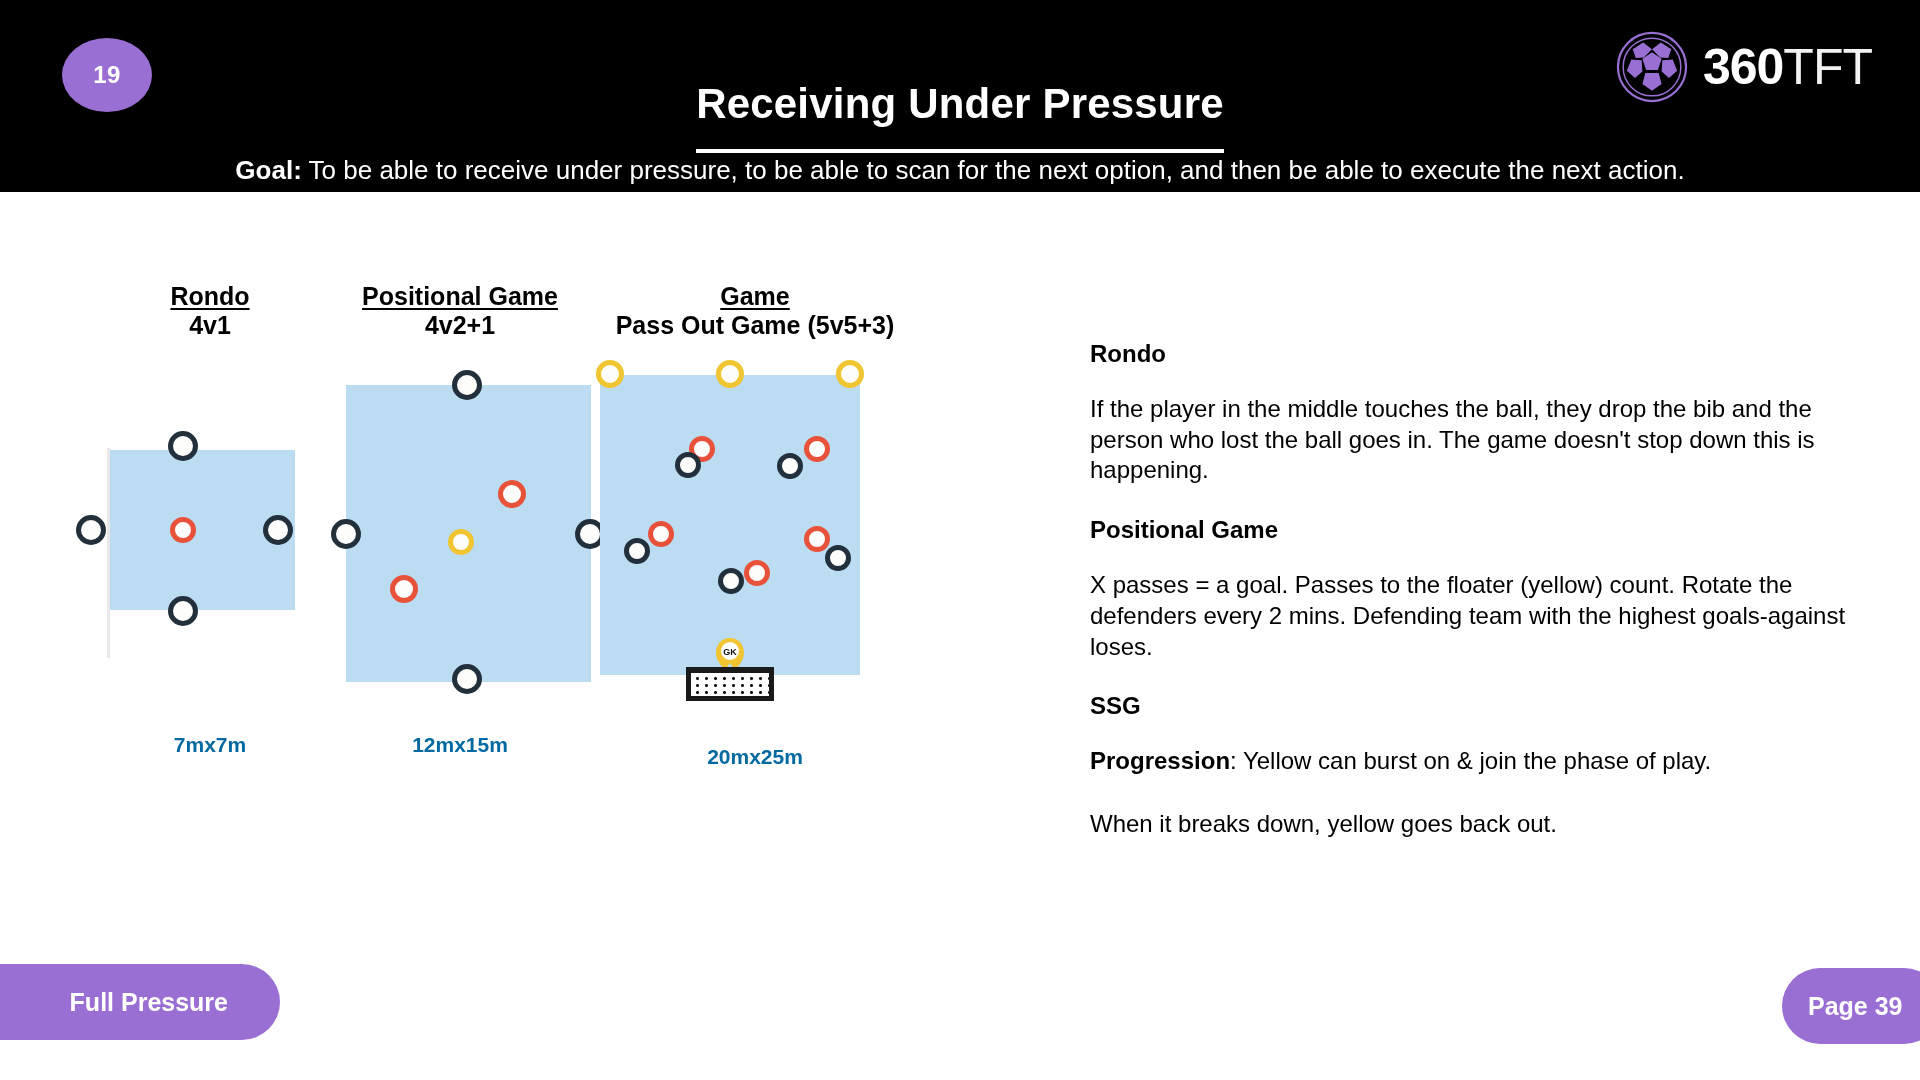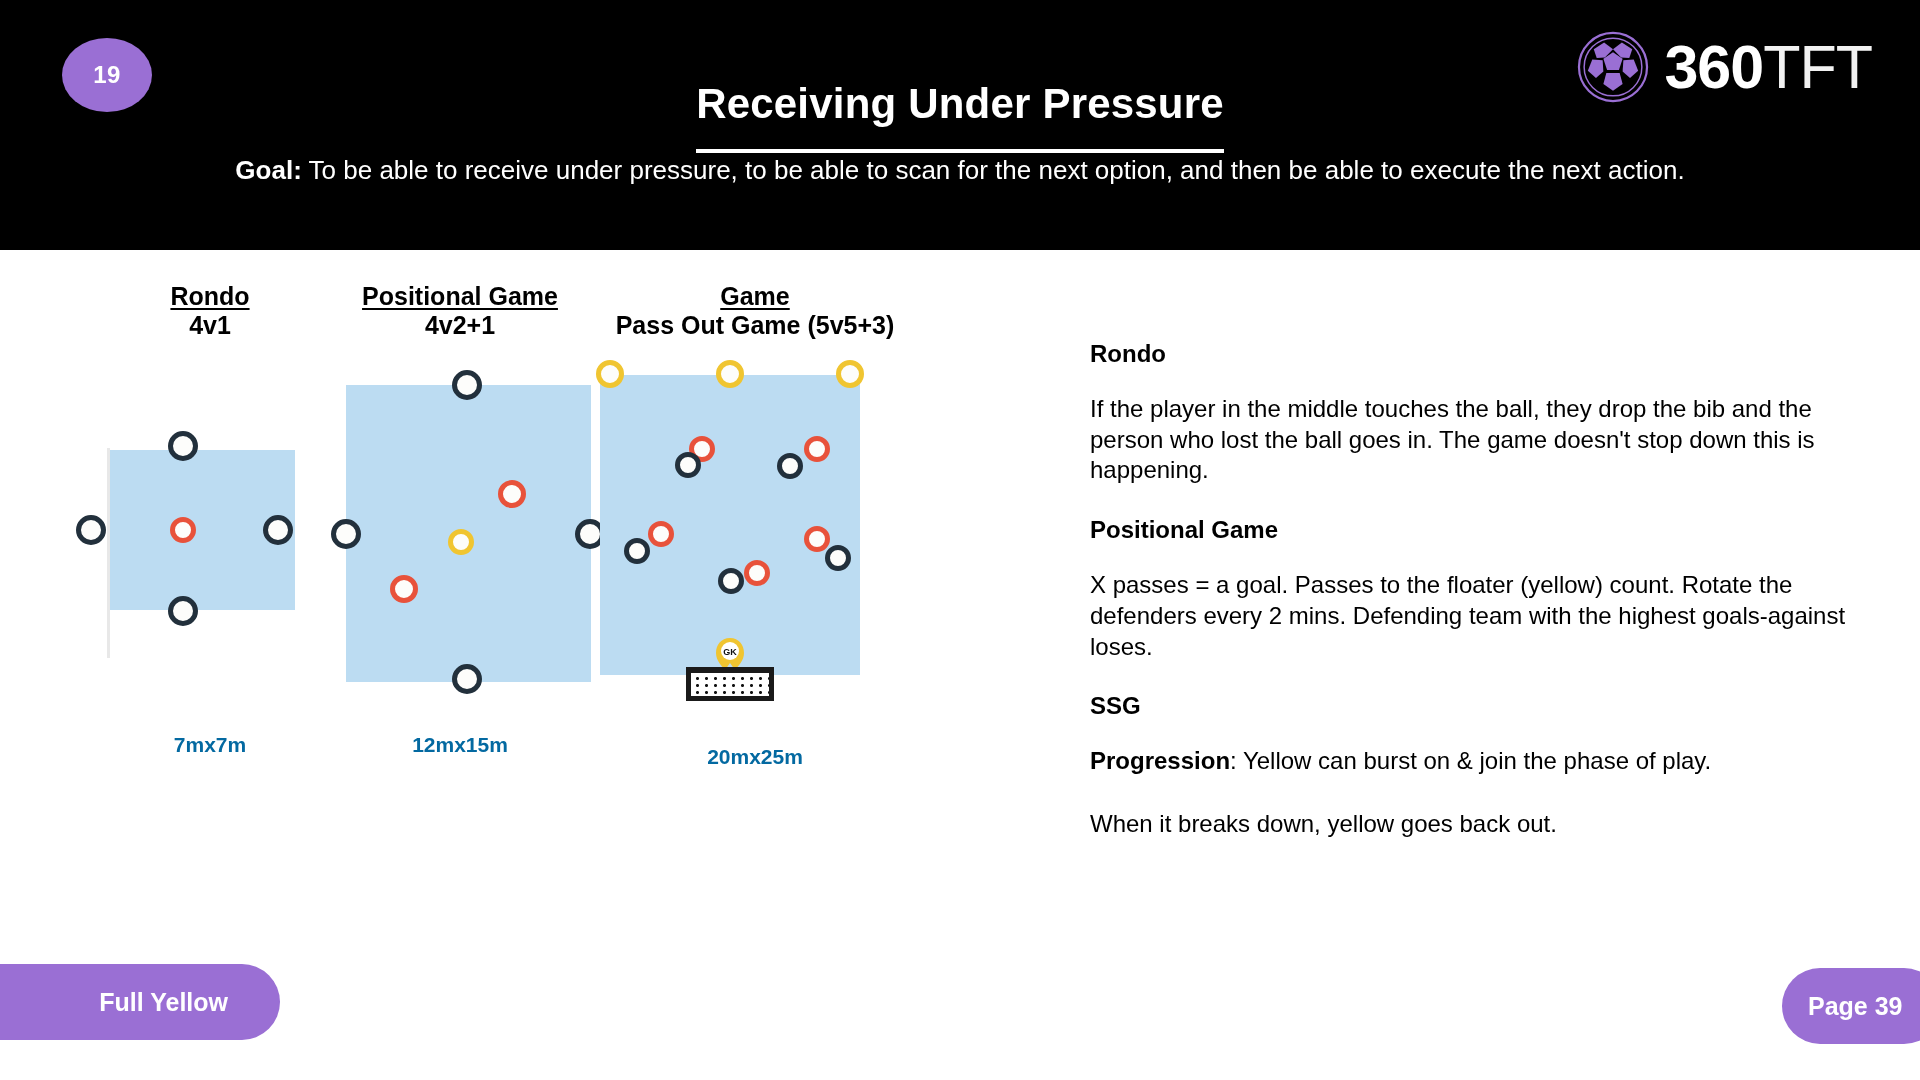--- a/index.html
+++ b/index.html
@@ -16,21 +16,21 @@
     width: 1920px;
     height: 1080px;
     background: #ffffff;
   }
 
   
   .header {
     position: absolute;
     left: 0; top: 0;
     width: 1920px;
-    height: 250px;
+    height: 192px;
     background: #000000;
   }
   .slide-badge {
     position: absolute;
     left: 62px; top: 38px;
     width: 90px; height: 74px;
     border-radius: 50%;
     background: #9a6fd4;
     display: flex;
     align-items: center;
@@ -67,21 +67,21 @@
   
   .logo {
     position: absolute;
     right: 48px; top: 30px;
     display: flex;
     align-items: center;
     gap: 14px;
   }
   .logo-ball { width: 74px; height: 74px; display: block; }
   .logo-text {
-    font-size: 61px;
+    font-size: 50px;
     font-weight: 500;
     letter-spacing: -1px;
     line-height: 1;
   }
   .logo-360 { color: #ffffff; font-weight: 600; }
   .logo-tft { color: #f2f2f2; font-weight: 300; }
 
   
   .diagrams {
     position: absolute;
@@ -323,19 +323,19 @@
     <p>X passes = a goal. Passes to the floater (yellow) count. Rotate the defenders every 2 mins. Defending team with the highest goals-against loses.</p>
 
     <h3>SSG</h3>
 
     <p class="tight"><span class="b">Progression</span><span>: Yellow can burst on &amp; join the phase of play.</span></p>
 
     <p>When it breaks down, yellow goes back out.</p>
   </div>
 
   <div class="pill-left">
-    <span>Full Yellow</span>
+    <span>Full Pressure</span>
   </div>
   <div class="pill-right">
     <span>Page 39</span>
   </div>
 
 </div>
 
 </body></html>

